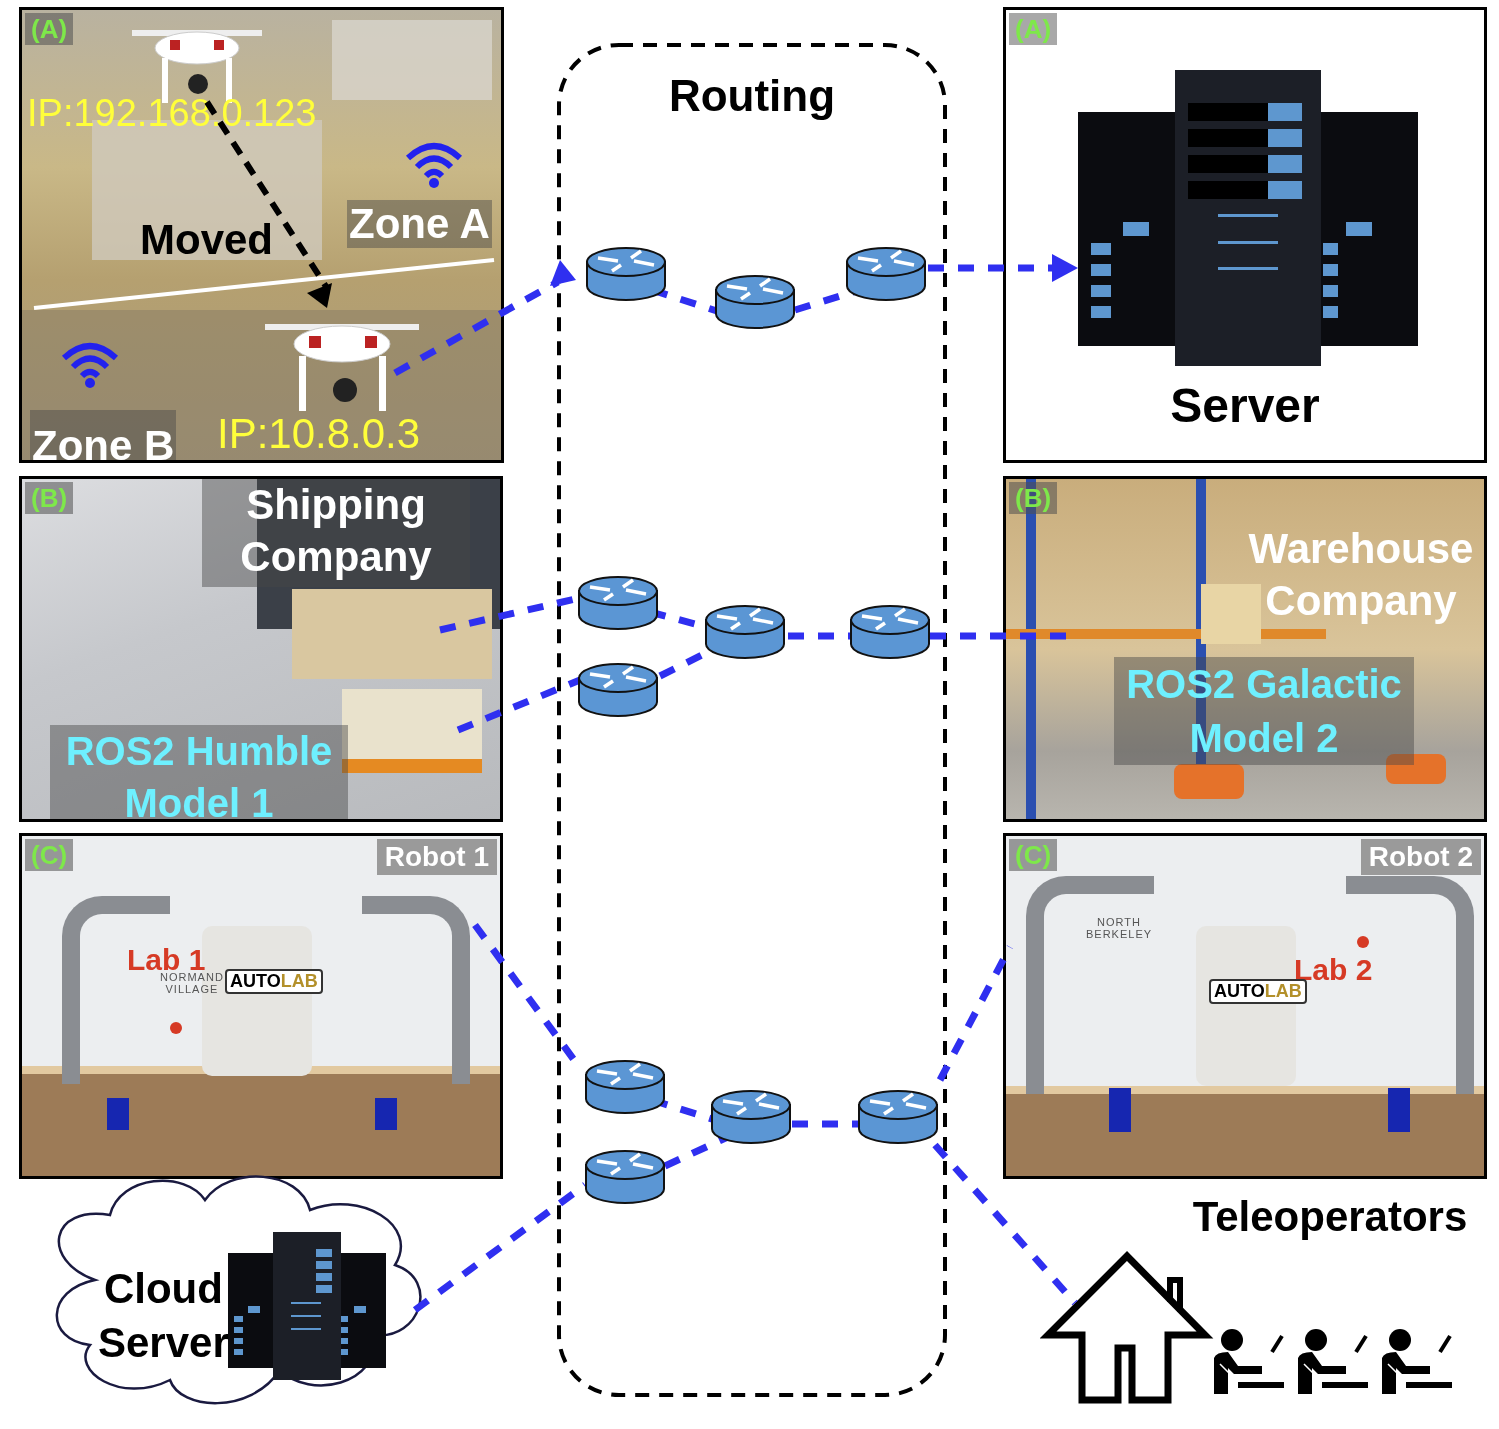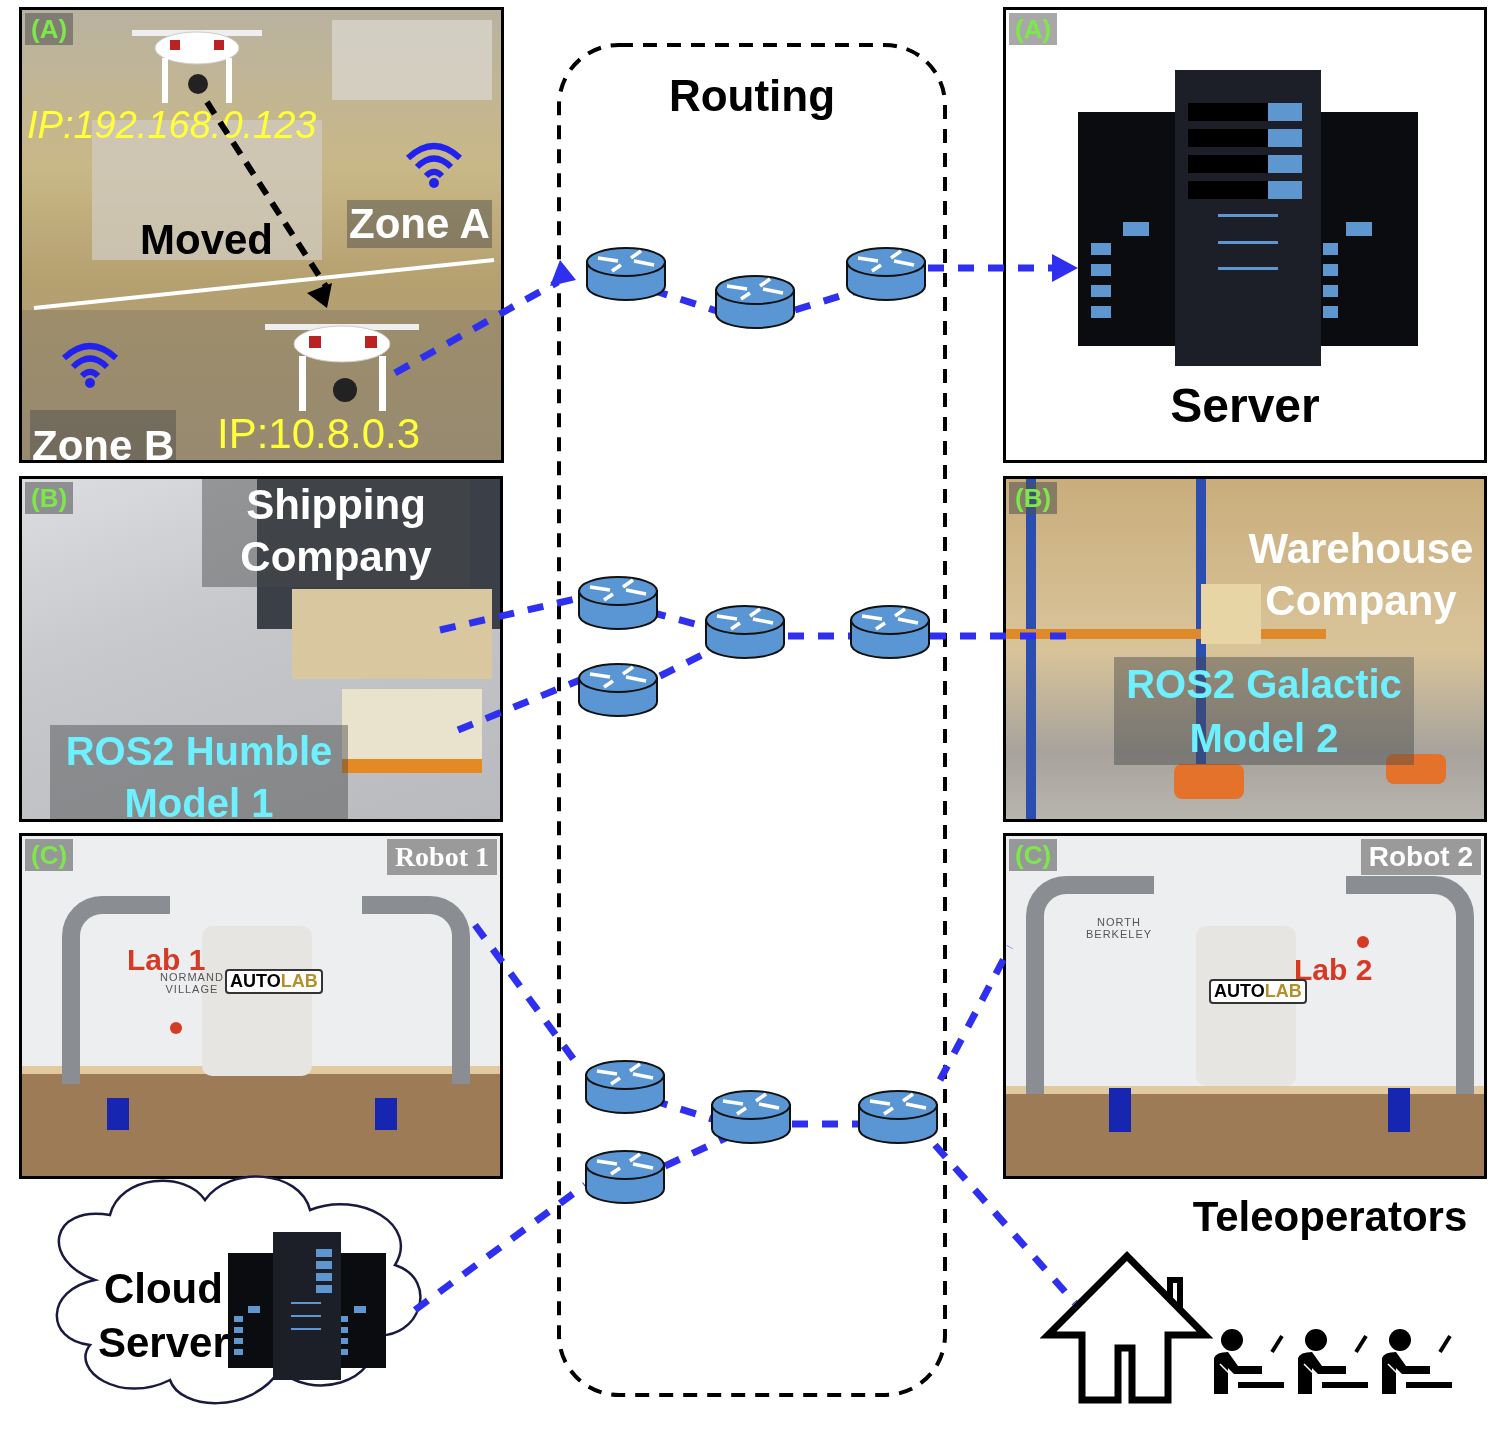--- a/index.html
+++ b/index.html
@@ -36,21 +36,21 @@
 
   <svg style="position:absolute; left:100px; top:8px;" width="150" height="90">
     <rect x="10" y="12" width="130" height="6" fill="#eee"></rect>
     <ellipse cx="75" cy="30" rx="42" ry="16" fill="#fff" stroke="#ccc"></ellipse>
     <rect x="48" y="22" width="10" height="10" fill="#b22"></rect>
       <rect x="92" y="22" width="10" height="10" fill="#b22"></rect>
     <rect x="40" y="40" width="6" height="45" fill="#fff"></rect>
       <rect x="104" y="40" width="6" height="45" fill="#fff"></rect>
     <circle cx="76" cy="66" r="10" fill="#222"></circle>
   </svg>
-  <div class="lbl yellow" style="left:5px; top:94px; font-size:38px; font-weight:normal;font-style:italic;">IP:192.168.0.123</div>
+  <div class="lbl yellow" style="left:5px; top:82px; font-size:38px; font-weight:normal;">IP:192.168.0.123</div>
 
   <svg style="position:absolute; left:382px; top:128px;" width="60" height="52">
     <path d="M4 20 Q30 -4 56 20" stroke="#2222ee" stroke-width="6" fill="none"></path>
     <path d="M13 29 Q30 12 47 29" stroke="#2222ee" stroke-width="6" fill="none"></path>
     <path d="M22 38 Q30 30 38 38" stroke="#2222ee" stroke-width="6" fill="none"></path>
     <circle cx="30" cy="45" r="5" fill="#2222ee"></circle>
   </svg>
   <div class="lbl white shade" style="left:325px; top:190px; font-size:42px; padding:0 2px;">Zone A</div>
   <div class="lbl black" style="left:118px; top:206px; font-size:42px;">Moved</div>
 
@@ -149,21 +149,21 @@
 </div>
 
 <div class="panel" style="left:19px; top:833px; width:484px; height:346px; background:#eceef0;">
   <div style="position:absolute; left:0; top:230px; width:484px; height:116px; background:#9d7b57; border-top:8px solid #e2c9a0;"></div>
   <div style="position:absolute; left:180px; top:90px; width:110px; height:150px; background:#e6e5e1; border-radius:10px;"></div>
   <div style="position:absolute; left:40px; top:60px; width:90px; height:170px; border:18px solid #8a8d92; border-right:none; border-bottom:none; border-radius:40px 0 0 0;"></div>
   <div style="position:absolute; left:340px; top:60px; width:90px; height:170px; border:18px solid #8a8d92; border-left:none; border-bottom:none; border-radius:0 40px 0 0;"></div>
   <div style="position:absolute; left:85px; top:262px; width:22px; height:32px; background:#1626b0;"></div>
   <div style="position:absolute; left:353px; top:262px; width:22px; height:32px; background:#1626b0;"></div>
   <span class="tag">(C)</span>
-  <div class="lbl white" style="right:3px; top:3px; background:#9a9a9a; font-size:28px; padding:2px 8px;font-family:Liberation Serif, serif;">Robot 1</div>
+  <div class="lbl white" style="right:3px; top:3px; background:#9a9a9a; font-size:28px; padding:2px 8px;">Robot 1</div>
   <div class="lbl red" style="left:105px; top:107px; font-size:30px;">Lab 1</div>
   <div class="lbl" style="left:138px; top:135px; font-size:11px; color:#555; font-weight:normal; text-align:center; letter-spacing:1px;">
     <div>NORMAND</div>
     <div>VILLAGE</div>
   </div>
   <div class="lbl" style="left:203px; top:133px; font-size:18px; border:2px solid #333; border-radius:4px; padding:0 3px; background:#fff;">
     <span style="color:#000">AUTO</span><span style="color:#b3902a">LAB</span>
   </div>
   <div style="position:absolute; left:148px; top:186px; width:12px; height:12px; background:#d63a25; border-radius:50%;"></div>
 </div>

